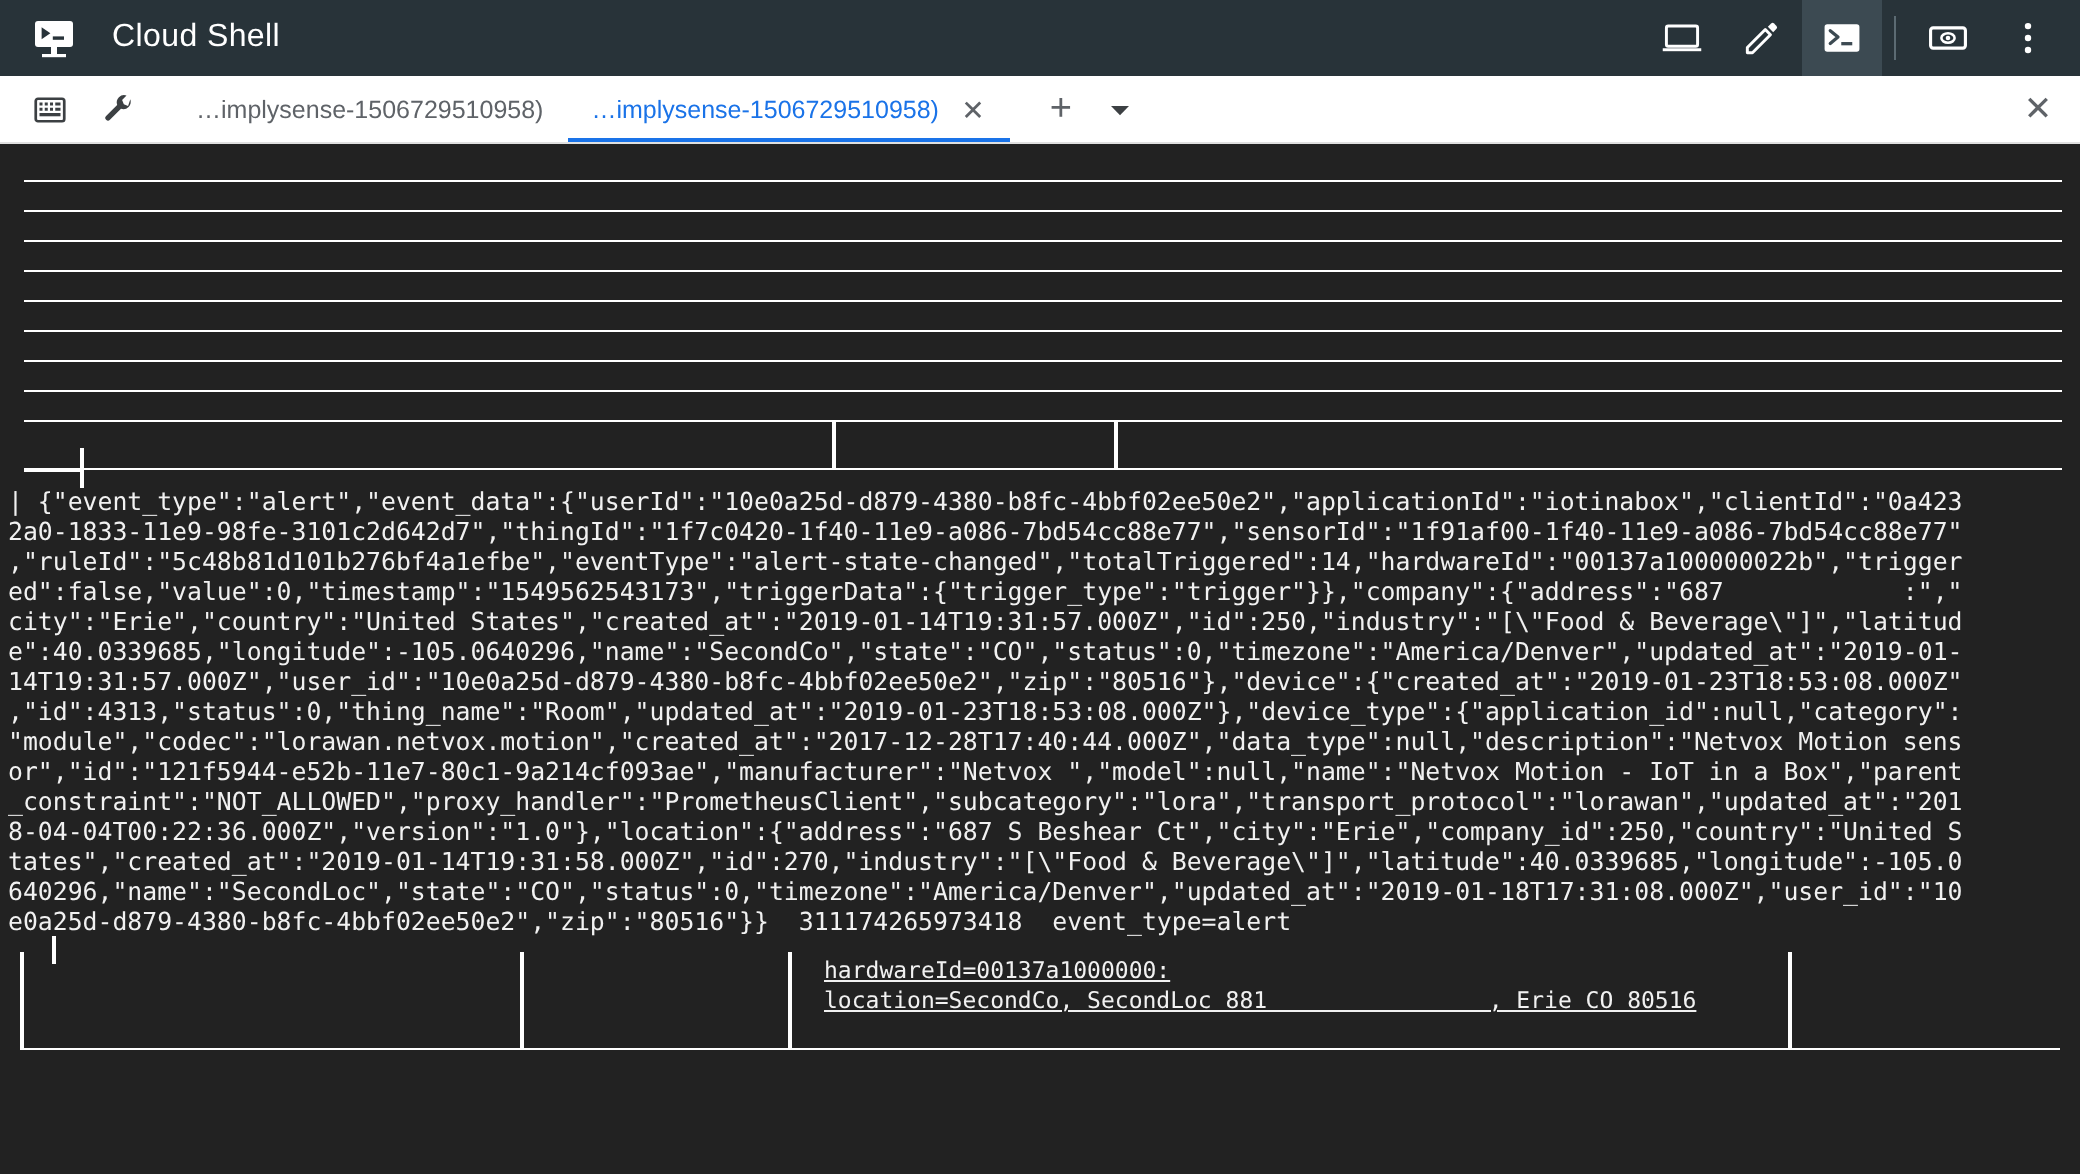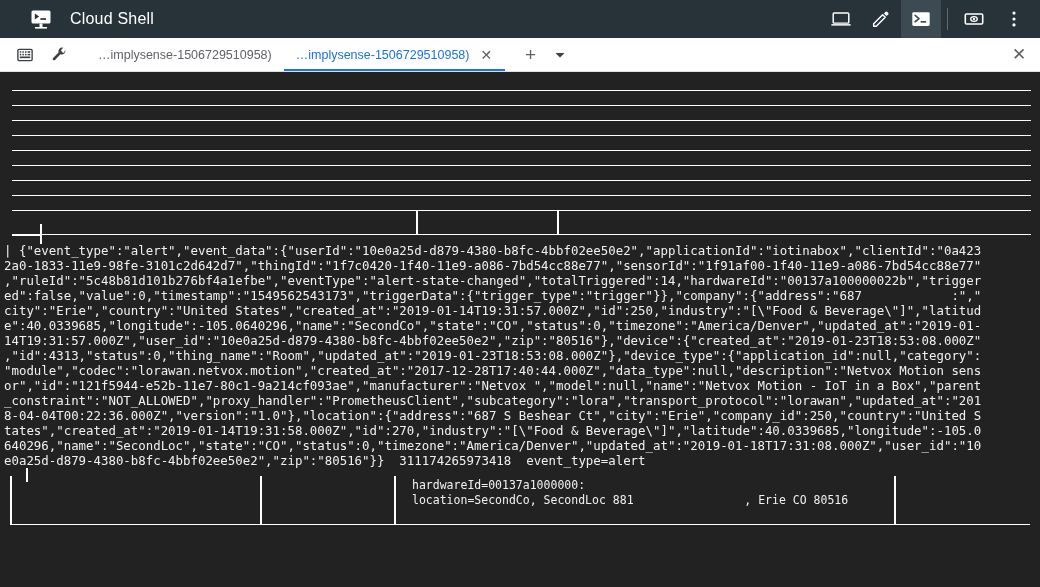--- a/index.html
+++ b/index.html
@@ -20,21 +20,21 @@
   .header {
     height: 38px;
     background: #283339;
     display: flex;
     align-items: center;
     position: relative;
   }
   .header-left {
     display: flex;
     align-items: center;
-    padding-left: 28px;
+    padding-left: 14px;
   }
   .shell-logo {
     width: 26px;
     height: 26px;
     display: flex;
     align-items: center;
     justify-content: center;
   }
   .shell-logo svg { display: block; }
   .header-title {
@@ -331,15 +331,15 @@
       <div class="vtick" style="left: 557px; top: 138px; height: 24px;"></div>
       <div class="corner-h" style="left: 12px; top: 162px; width: 30px;"></div>
       <div class="vtick" style="left: 40px; top: 152px; height: 20px;"></div>
       <div class="out" style="top: 171px;"><div class="ln">| {"event_type":"alert","event_data":{"userId":"10e0a25d-d879-4380-b8fc-4bbf02ee50e2","applicationId":"iotinabox","clientId":"0a423</div><div class="ln">2a0-1833-11e9-98fe-3101c2d642d7","thingId":"1f7c0420-1f40-11e9-a086-7bd54cc88e77","sensorId":"1f91af00-1f40-11e9-a086-7bd54cc88e77"</div><div class="ln">,"ruleId":"5c48b81d101b276bf4a1efbe","eventType":"alert-state-changed","totalTriggered":14,"hardwareId":"00137a100000022b","trigger</div><div class="ln">ed":false,"value":0,"timestamp":"1549562543173","triggerData":{"trigger_type":"trigger"}},"company":{"address":"687            :","</div><div class="ln">city":"Erie","country":"United States","created_at":"2019-01-14T19:31:57.000Z","id":250,"industry":"[\"Food &amp; Beverage\"]","latitud</div><div class="ln">e":40.0339685,"longitude":-105.0640296,"name":"SecondCo","state":"CO","status":0,"timezone":"America/Denver","updated_at":"2019-01-</div><div class="ln">14T19:31:57.000Z","user_id":"10e0a25d-d879-4380-b8fc-4bbf02ee50e2","zip":"80516"},"device":{"created_at":"2019-01-23T18:53:08.000Z"</div><div class="ln">,"id":4313,"status":0,"thing_name":"Room","updated_at":"2019-01-23T18:53:08.000Z"},"device_type":{"application_id":null,"category":</div><div class="ln">"module","codec":"lorawan.netvox.motion","created_at":"2017-12-28T17:40:44.000Z","data_type":null,"description":"Netvox Motion sens</div><div class="ln">or","id":"121f5944-e52b-11e7-80c1-9a214cf093ae","manufacturer":"Netvox ","model":null,"name":"Netvox Motion - IoT in a Box","parent</div><div class="ln">_constraint":"NOT_ALLOWED","proxy_handler":"PrometheusClient","subcategory":"lora","transport_protocol":"lorawan","updated_at":"201</div><div class="ln">8-04-04T00:22:36.000Z","version":"1.0"},"location":{"address":"687 S Beshear Ct","city":"Erie","company_id":250,"country":"United S</div><div class="ln">tates","created_at":"2019-01-14T19:31:58.000Z","id":270,"industry":"[\"Food &amp; Beverage\"]","latitude":40.0339685,"longitude":-105.0</div><div class="ln">640296,"name":"SecondLoc","state":"CO","status":0,"timezone":"America/Denver","updated_at":"2019-01-18T17:31:08.000Z","user_id":"10</div><div class="ln">e0a25d-d879-4380-b8fc-4bbf02ee50e2","zip":"80516"}}  311174265973418  event_type=alert</div></div>
       <div class="vtick" style="left: 26px; top: 396px; height: 14px;"></div>
       <div class="vtick" style="left: 10px; top: 404px; height: 48px;"></div>
       <div class="vtick" style="left: 260px; top: 404px; height: 48px;"></div>
       <div class="vtick" style="left: 394px; top: 404px; height: 48px;"></div>
       <div class="vtick" style="left: 894px; top: 404px; height: 48px;"></div>
       <div class="rule" style="top: 452px; left: 10px; right: 10px;"></div>
-      <div class="bottom-box" style="left: 412px; top: 406px;"><div>hardwareId=00137a1000000:</div><div>location=SecondCo, SecondLoc 881                , Erie CO 80516</div></div>
+      <div class="bottom-box" style="left: 412px; top: 406px; text-decoration: underline;"><div>hardwareId=00137a1000000:</div><div>location=SecondCo, SecondLoc 881                , Erie CO 80516</div></div>
     </div>
 </div>
 
 </body></html>

